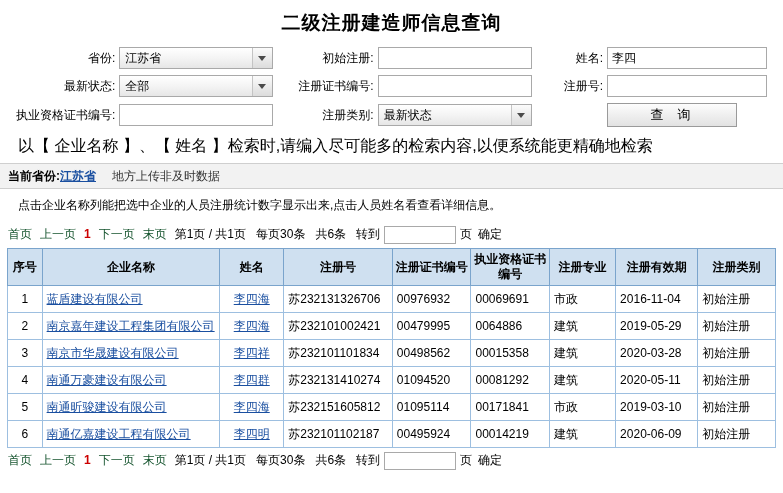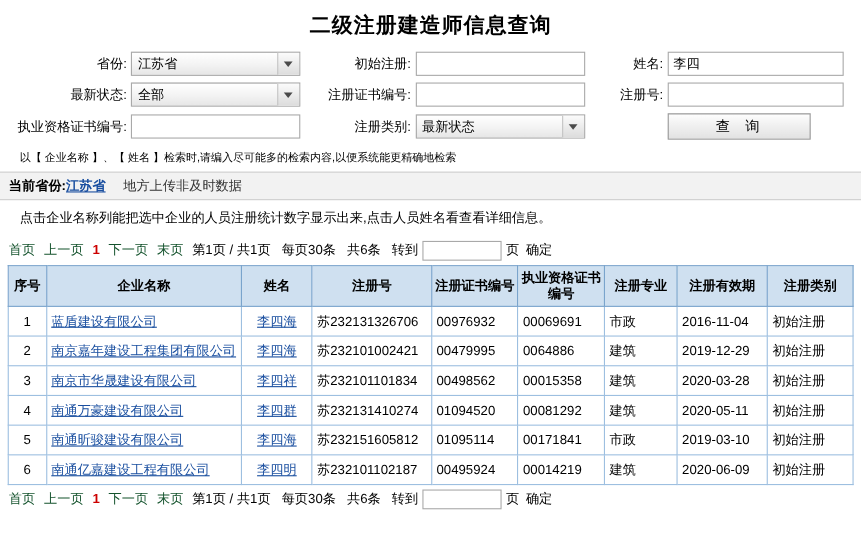--- a/index.html
+++ b/index.html
@@ -92,21 +92,21 @@
     border: 1px solid #9a9a9a;
     background: linear-gradient(to bottom, #fdfdfd 0%, #efefef 50%, #e2e2e2 100%);
     font-size: 13px;
     font-family: Liberation Mono, monospace;
     letter-spacing: 3px;
     color: #000;
     cursor: pointer;
   }
   .hint-line {
     padding: 6px 0 2px 18px;
-    font-size: 10px;
+    font-size: 16px;
     color: #000;
   }
   
   .province-bar {
     margin-top: 4px;
     border-top: 1px solid #cfcfcf;
     border-bottom: 1px solid #cfcfcf;
     background: #f2f2f2;
     height: 24px;
     line-height: 24px;
@@ -304,21 +304,21 @@
       <td class="l">初始注册</td>
     </tr>
     <tr>
       <td class="c">2</td>
       <td class="l"><a class="link">南京嘉年建设工程集团有限公司</a></td>
       <td class="c"><a class="link">李四海</a></td>
       <td class="l">苏232101002421</td>
       <td class="l">00479995</td>
       <td class="l">0064886</td>
       <td class="l">建筑</td>
-      <td class="l">2019-12-29</td>
+      <td class="l">2019-05-29</td>
       <td class="l">初始注册</td>
     </tr>
     <tr>
       <td class="c">3</td>
       <td class="l"><a class="link">南京市华晟建设有限公司</a></td>
       <td class="c"><a class="link">李四祥</a></td>
       <td class="l">苏232101101834</td>
       <td class="l">00498562</td>
       <td class="l">00015358</td>
       <td class="l">建筑</td>

